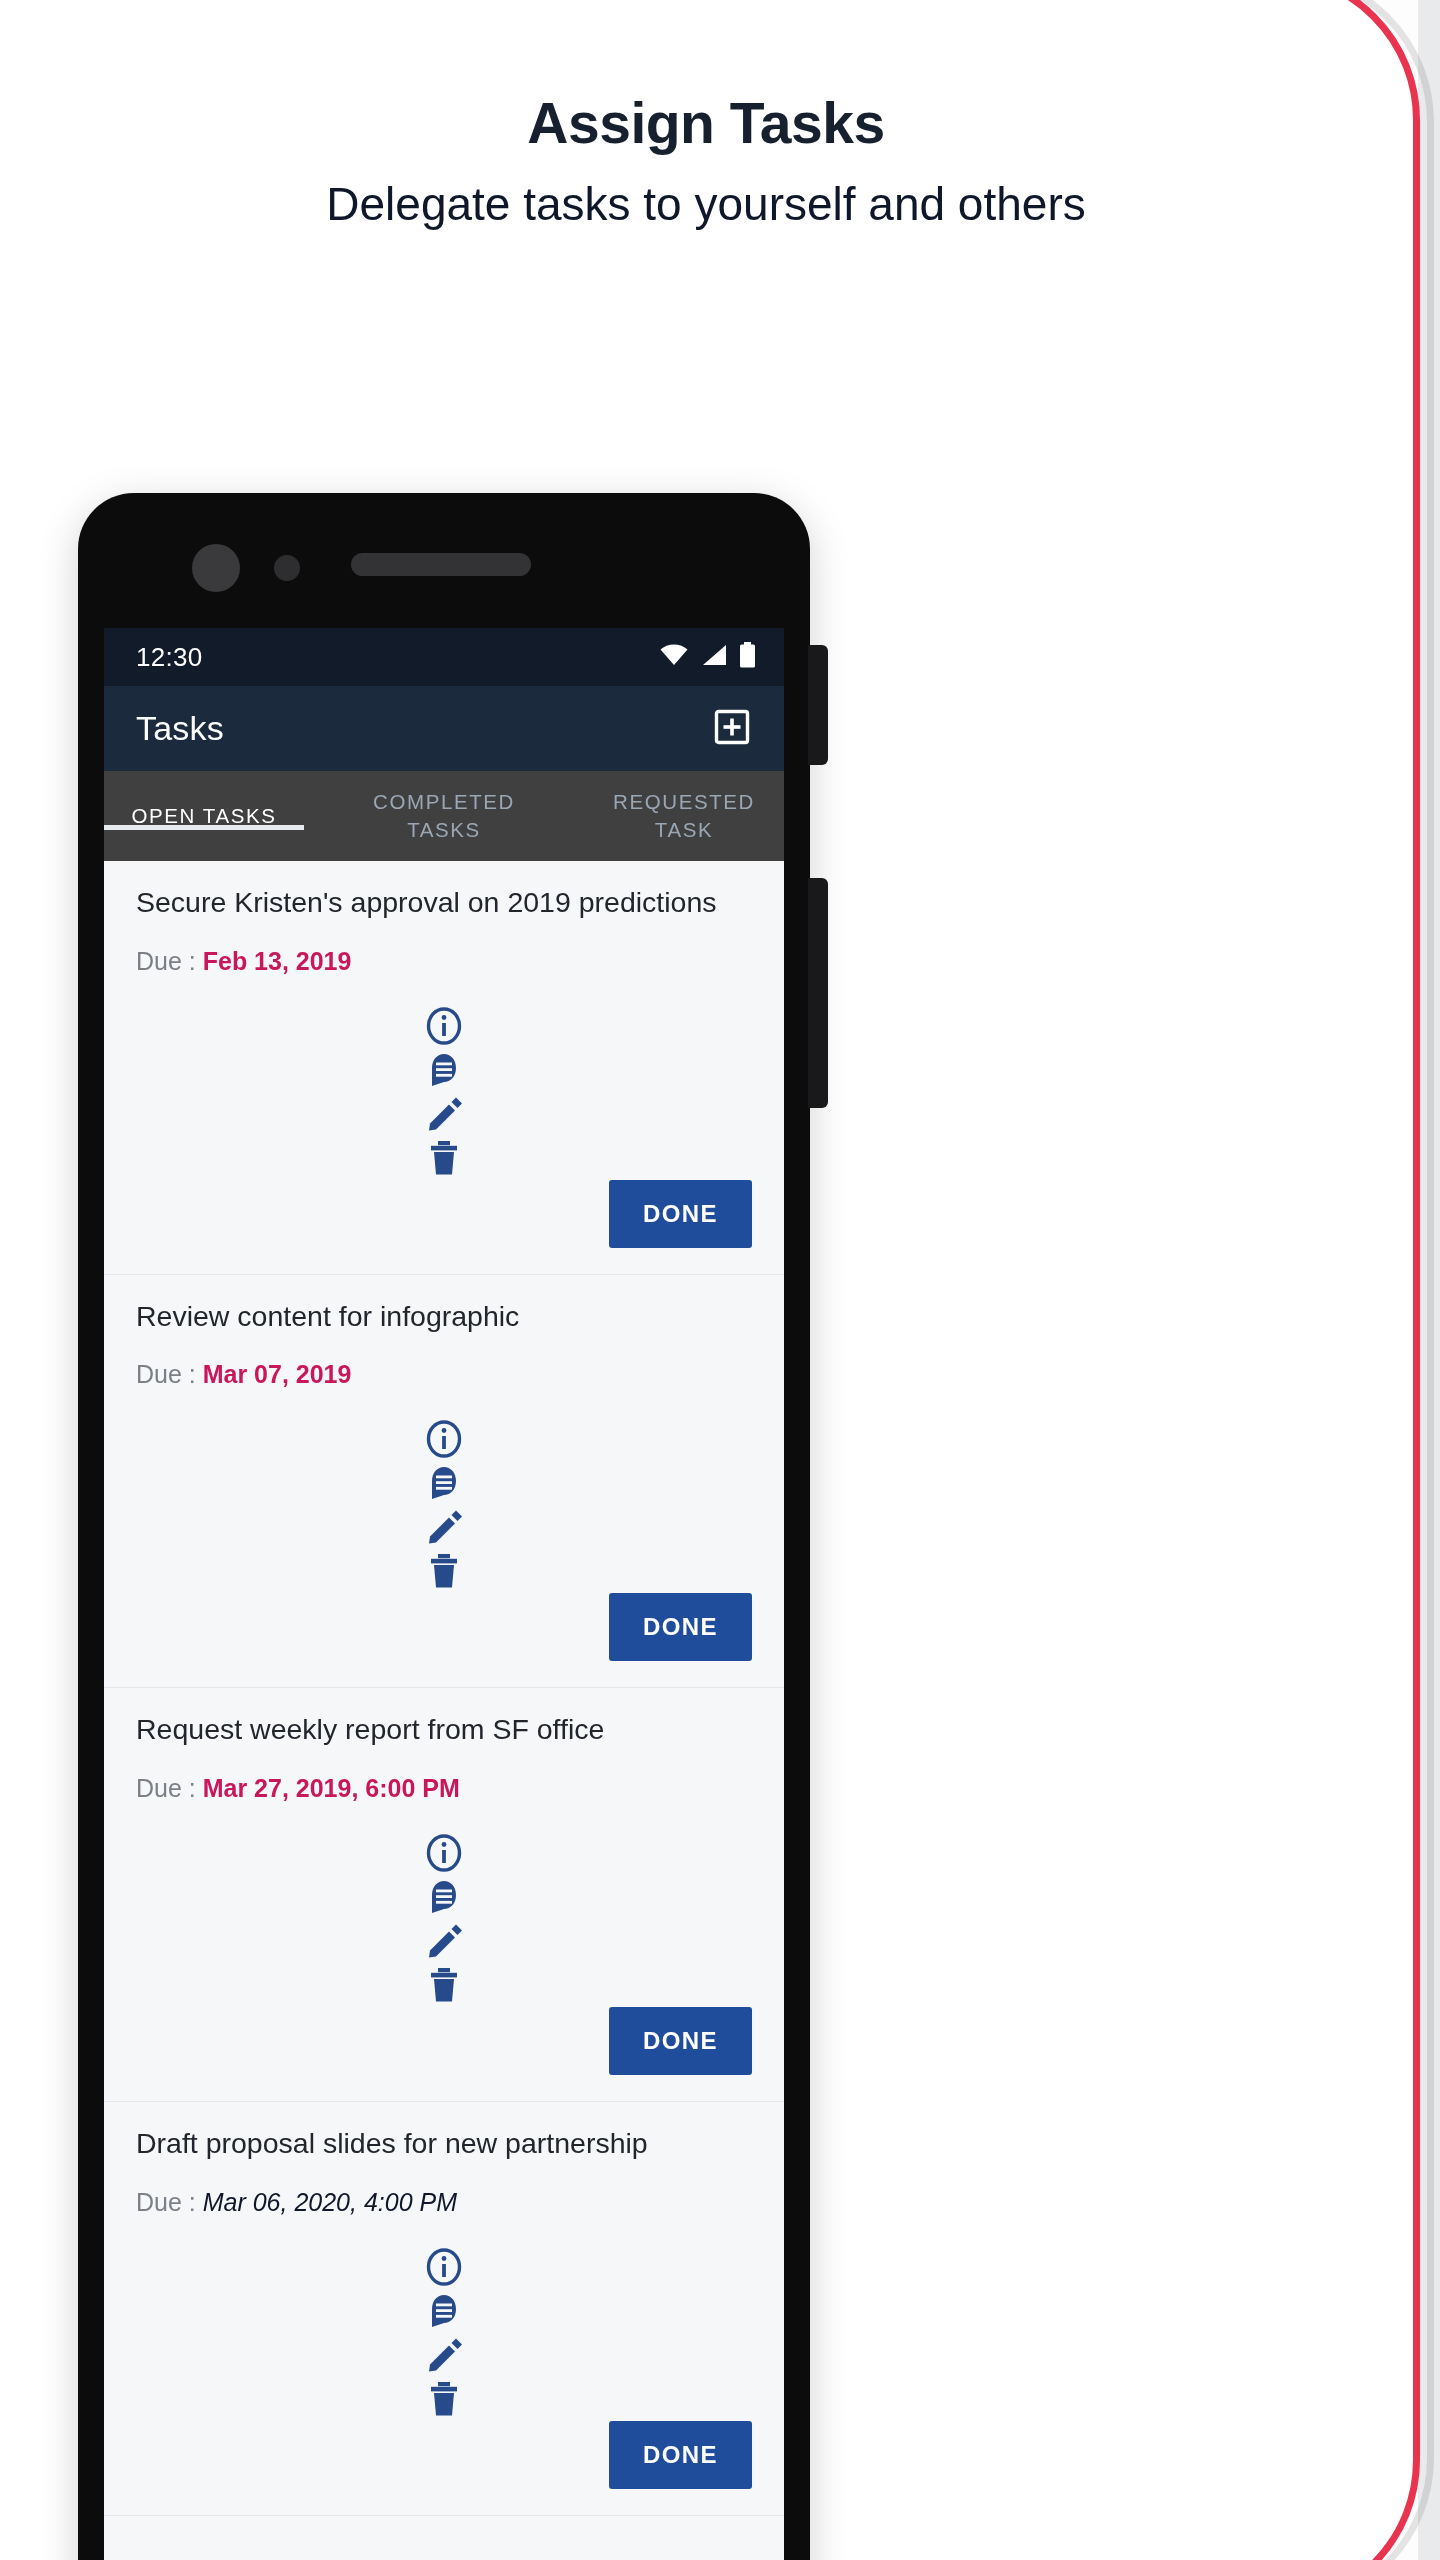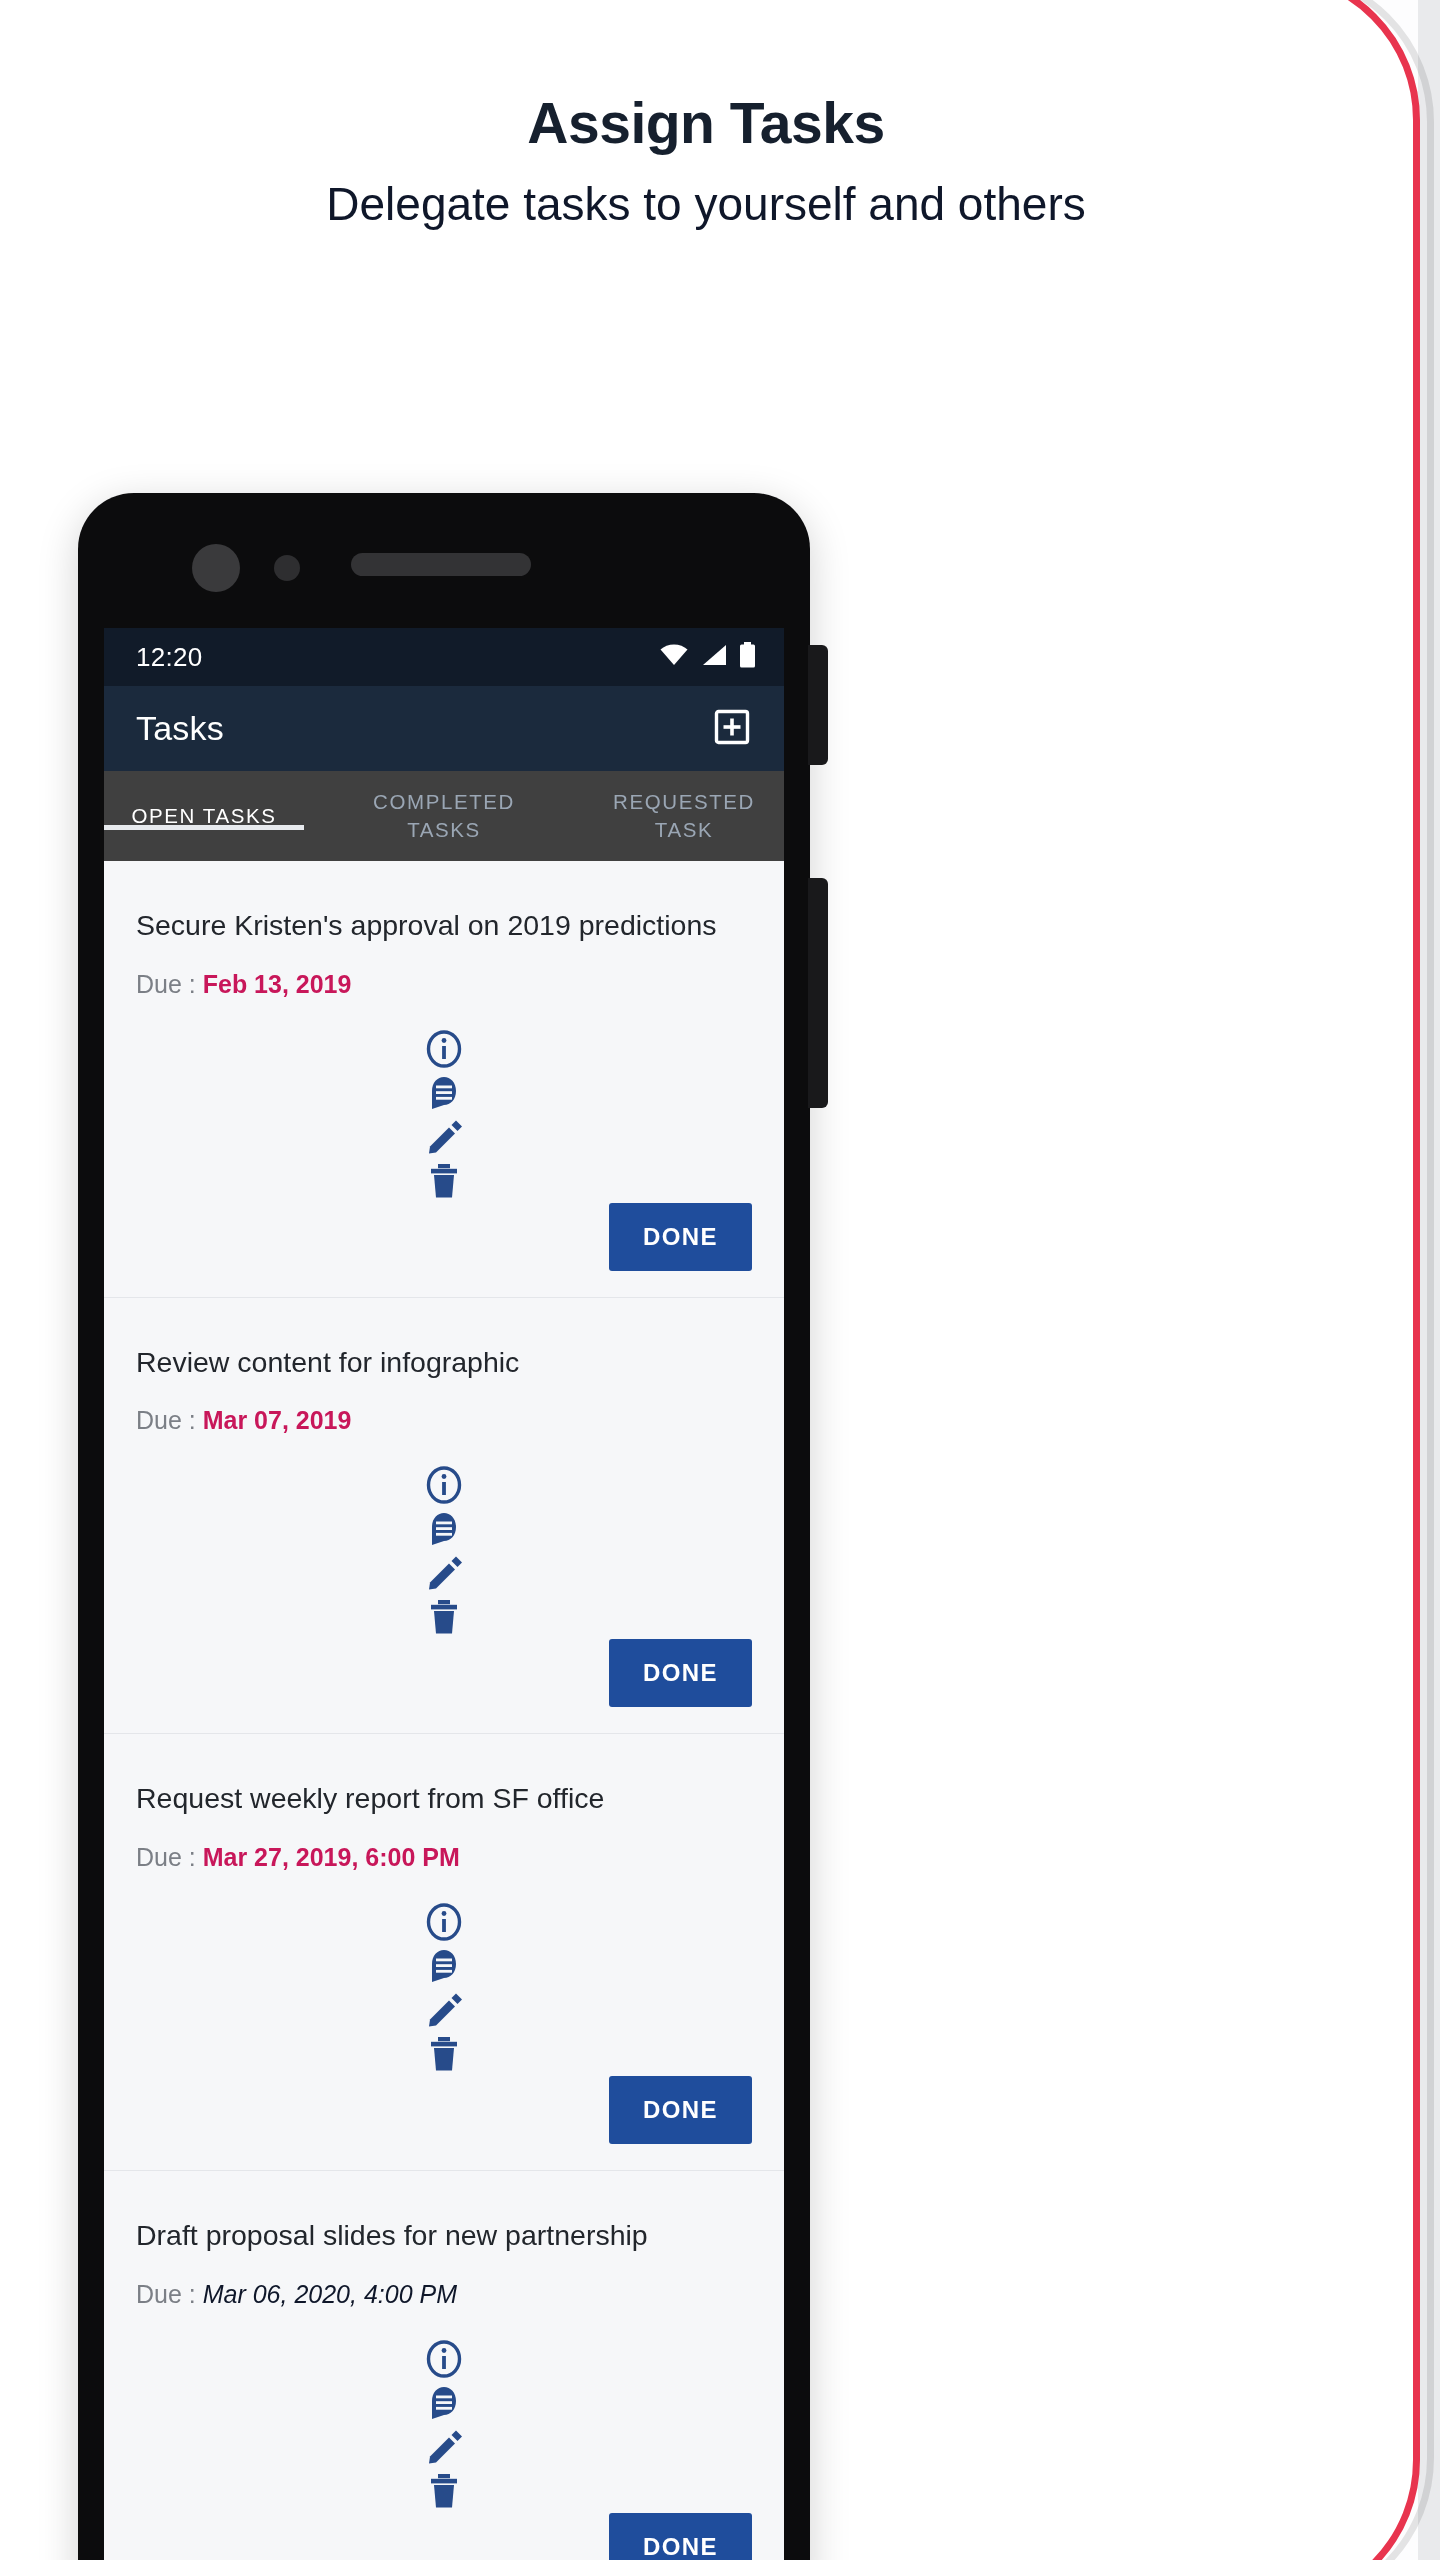--- a/index.html
+++ b/index.html
@@ -161,24 +161,23 @@
     content:"";
     position:absolute;left:0;right:0;bottom:0;height:5px;
     background:#e7eaee;
   }
 
   
   #task-list{
     background:#f6f7f9;
   }
   .task-card{
-    padding:34px 32px 26px 32px;
+    padding:24px 32px 26px 32px;
     border-bottom:1px solid #e4e6ea;
     box-sizing:border-box;
-    margin-top:13px;
   }
   .task-title{
     font-size:28.5px;
     color:#22262c;
     line-height:1.25;
     margin-bottom:26px;
   }
   .task-due{
     font-size:25px;
     color:#7b7f86;
@@ -236,21 +235,21 @@
 
   <div id="phone-topbar">
     <div id="camera-big"></div>
     <div id="camera-small"></div>
     <div id="speaker"></div>
   </div>
 
   <div id="screen">
 
     <div id="status-bar">
-      <span id="status-time">12:20</span>
+      <span id="status-time">12:30</span>
       <span id="status-icons">
         <span class="sb-ico">
           <svg width="30" height="24" viewBox="0 0 30 24">
             <path d="M15 22 L1.5 6.5 C5 3.2 9.8 1.4 15 1.4 C20.2 1.4 25 3.2 28.5 6.5 Z" fill="#ffffff"></path>
           </svg>
         </span>
         <span class="sb-ico">
           <svg width="28" height="24" viewBox="0 0 28 24">
             <path d="M26 2 L26 22 L3 22 Z" fill="#ffffff"></path>
           </svg>

